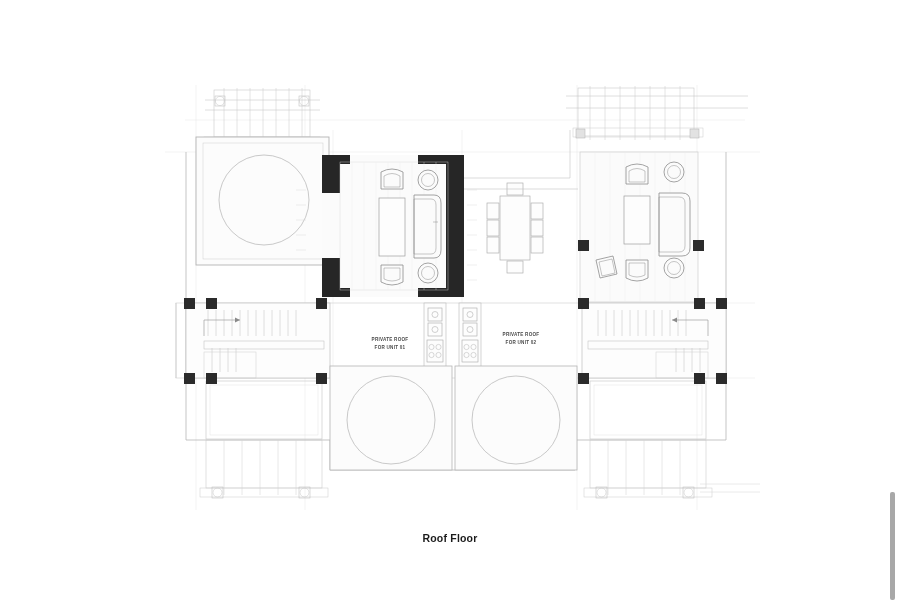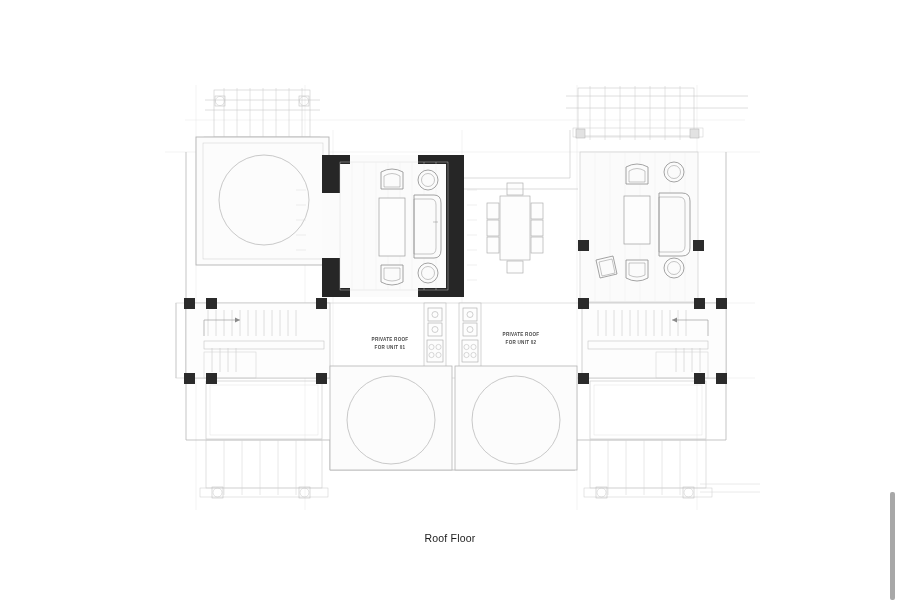--- a/index.html
+++ b/index.html
@@ -25,21 +25,21 @@
     height: 600px;
     display: block;
   }
   #plan-title {
     position: absolute;
     left: 0;
     top: 532px;
     width: 900px;
     text-align: center;
     font-size: 10.5px;
-    font-weight: normal;
+    font-weight: bold;
     color: #1b1b1b;
     letter-spacing: 0.2px;
     font-family: "Liberation Sans", sans-serif;
   }
   #scrollbar-track {
     position: absolute;
     right: 4px;
     top: 0px;
     width: 8px;
     height: 600px;

